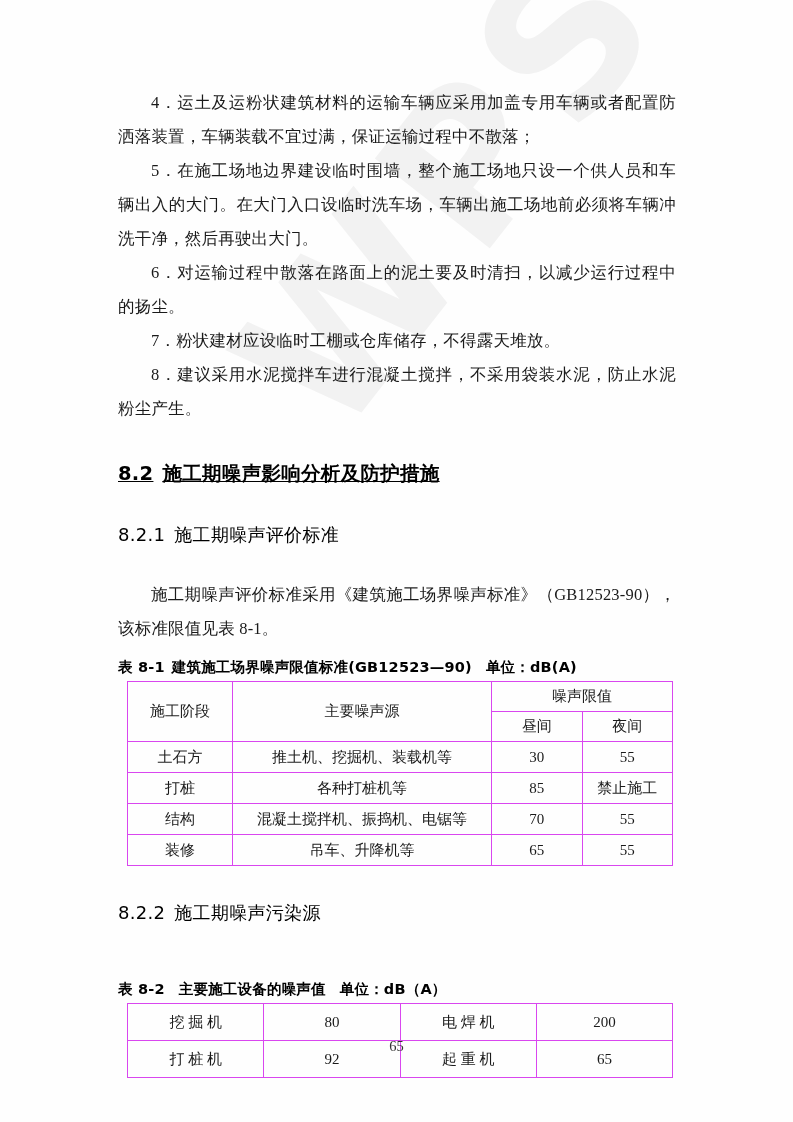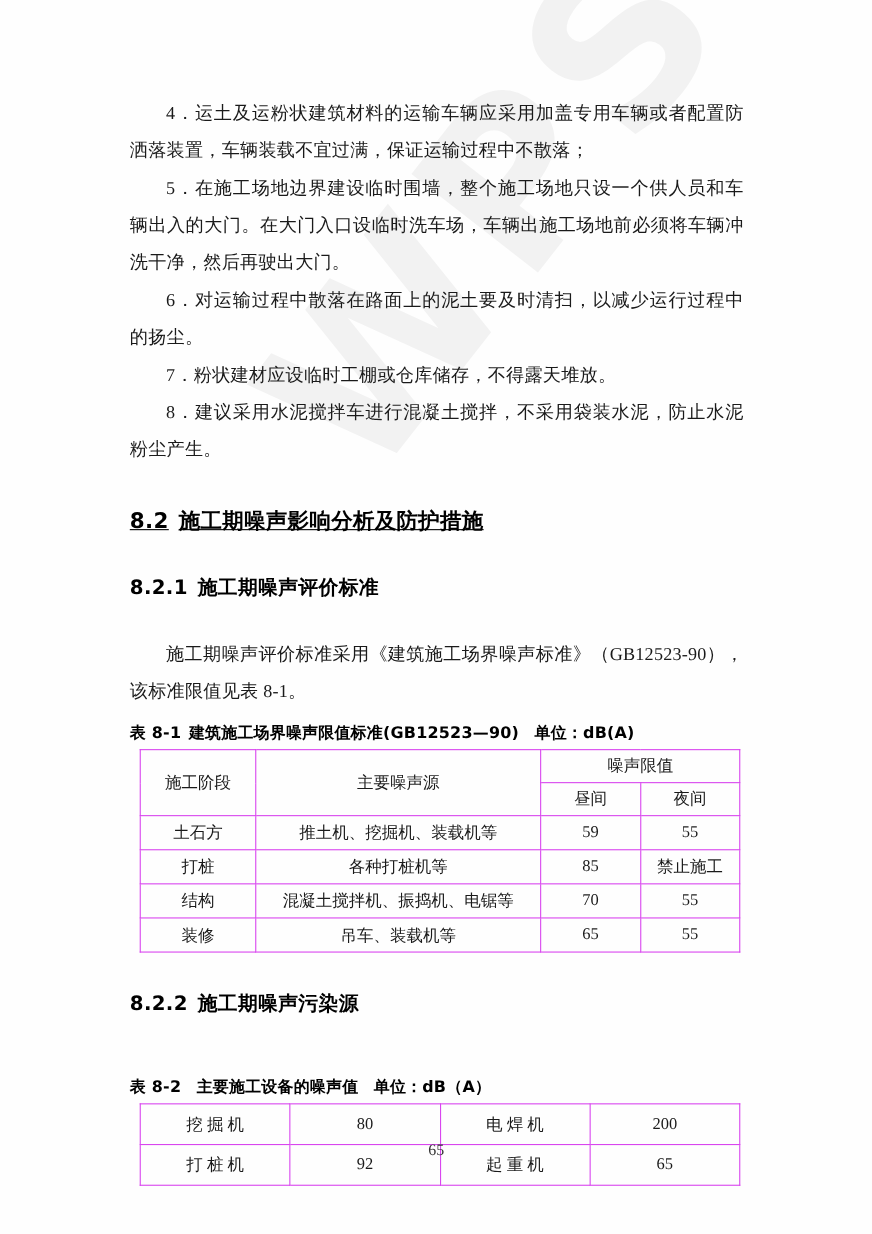--- a/index.html
+++ b/index.html
@@ -81,21 +81,21 @@
     color: #000;
     letter-spacing: 0.3px;
     text-decoration: underline;
   }
   h2.heading-2 .num { margin-right: 9px; }
 
   h3.heading-3 {
     margin: 0;
     font-family: "DejaVu Sans", "Liberation Sans", sans-serif;
     font-size: 18px;
-    font-weight: 700;
+    font-weight: 400;
     line-height: 26px;
     color: #000;
     letter-spacing: 0.3px;
   }
   h3.heading-3 .num { margin-right: 9px; }
 
   
   .table-caption {
     font-family: "DejaVu Sans", "Liberation Sans", sans-serif;
     font-size: 14.5px;
@@ -203,38 +203,38 @@
           <td class="c2" rowspan="2">主要噪声源</td>
           <td class="hdr-tall" colspan="2">噪声限值</td>
         </tr>
         <tr>
           <td class="c3 hdr-tall">昼间</td>
           <td class="c4 hdr-tall">夜间</td>
         </tr>
         <tr>
           <td>土石方</td>
           <td>推土机、挖掘机、装载机等</td>
-          <td>59</td>
+          <td>30</td>
           <td>55</td>
         </tr>
         <tr>
           <td>打桩</td>
           <td>各种打桩机等</td>
           <td>85</td>
           <td>禁止施工</td>
         </tr>
         <tr>
           <td>结构</td>
           <td>混凝土搅拌机、振捣机、电锯等</td>
           <td>70</td>
           <td>55</td>
         </tr>
         <tr>
           <td>装修</td>
-          <td>吊车、装载机等</td>
+          <td>吊车、升降机等</td>
           <td>65</td>
           <td>55</td>
         </tr>
       </tbody>
     </table>
 
     <div class="spacer-34"></div>
 
     <h3 class="heading-3">
       <span class="num">8.2.2</span><span>施工期噪声污染源</span>

